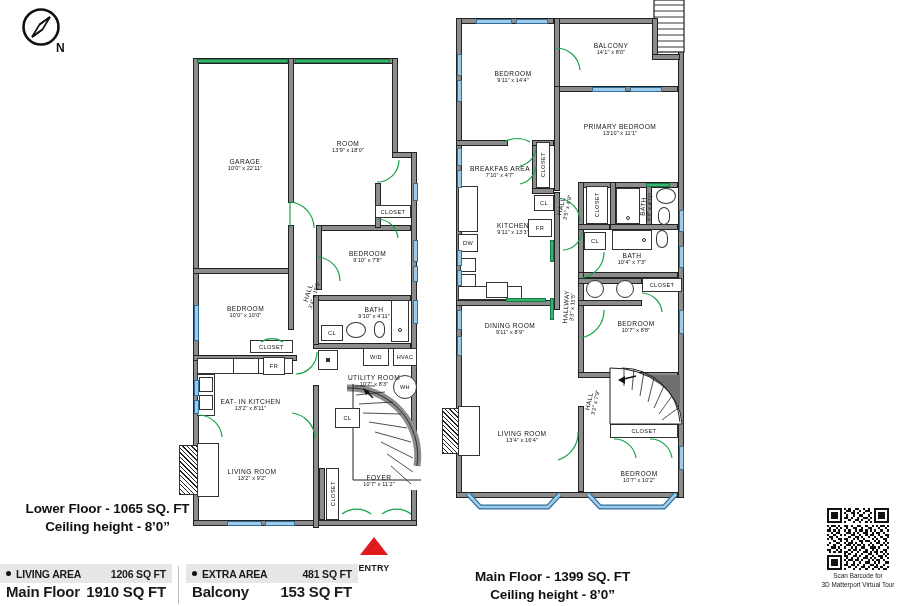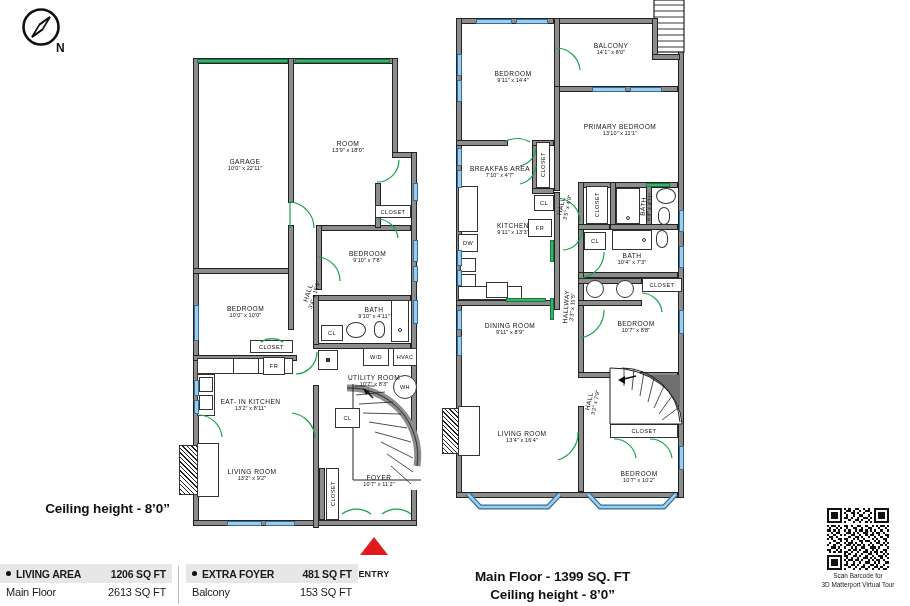--- a/index.html
+++ b/index.html
@@ -37,33 +37,33 @@
   
   .floor-title{position:absolute;text-align:center;font-weight:bold;
       font-size:13.5px;line-height:1.35;color:#111;letter-spacing:-.1px;}
 
   
   .legend{position:absolute;left:0;bottom:0;width:360px;height:42px;}
   .legcol{position:absolute;top:0;width:172px;height:42px;}
   .legrow{display:flex;justify-content:space-between;align-items:center;
           padding:0 6px;box-sizing:border-box;}
   .legrow.head{background:#e7e7e7;height:19px;font-weight:bold;font-size:10.5px;letter-spacing:-.2px;}
-  .legrow.sub{height:17px;font-size:11px;letter-spacing:-.2px;background:#fff;}
+  .legrow.sub{height:17px;font-size:15px;letter-spacing:-.2px;background:#fff;font-weight:bold;}
   .legrow .lft{display:flex;align-items:center;gap:5px;}
   .dot{width:5px;height:5px;border-radius:50%;background:#111;display:inline-block;}
   .legdiv{position:absolute;left:178px;top:2px;width:1px;height:38px;background:#bdbdbd;}
 
   
   .compass{position:absolute;left:18px;top:4px;width:56px;height:56px;}
 
   
   .entry{position:absolute;text-align:center;}
   .entry .tri{width:0;height:0;border-left:14px solid transparent;
         border-right:14px solid transparent;border-bottom:18px solid #e11b1b;margin:0 auto;}
-  .entry .t{font-size:9px;font-weight:bold;letter-spacing:.2px;margin-top:14px;}
+  .entry .t{font-size:9px;font-weight:bold;letter-spacing:.2px;margin-top:8px;}
 
   
   .qr{position:absolute;text-align:center;}
   .qr .cap{font-size:6.4px;line-height:1.35;color:#222;margin-top:2px;}
 </style>
 </head>
 <body>
 
 <div class="compass">
   <svg width="56" height="56" viewBox="0 0 56 56">
@@ -249,20 +249,21 @@
     <span class="nm">UTILITY ROOM</span>
     <span class="dim">10’7" x 8’3"</span>
   </div>
   <div class="lbl" style="left:158px;top:424px;width:72px;">
     <span class="nm">FOYER</span>
     <span class="dim">10’7" x 11’2"</span>
   </div>
 </div>
 
 <div class="floor-title" style="left:15px;top:500px;width:185px;">
+  <div>Lower Floor - 1065 SQ. FT</div>
   <div>Ceiling height - 8’0”</div>
 </div>
 
 <div class="entry" style="left:352px;top:537px;width:44px;">
   <div class="tri"></div>
   <div class="t">ENTRY</div>
 </div>
 
 <div class="plan" style="left:450px;top:10px;width:250px;height:555px;">
 
@@ -770,29 +771,29 @@
   <div class="legcol" style="left:0;">
     <div class="legrow head">
       <span class="lft">
           <i class="dot"></i>
         <span>LIVING AREA</span>
         </span>
       <span>1206 SQ FT</span>
     </div>
     <div class="legrow sub">
       <span>Main Floor</span>
-      <span>2613 SQ FT</span>
+      <span>1910 SQ FT</span>
     </div>
   </div>
   <div class="legdiv"></div>
   <div class="legcol" style="left:186px;">
     <div class="legrow head">
       <span class="lft">
           <i class="dot"></i>
-        <span>EXTRA FOYER</span>
+        <span>EXTRA AREA</span>
         </span>
       <span>481 SQ FT</span>
     </div>
     <div class="legrow sub">
       <span>Balcony</span>
       <span>153 SQ FT</span>
     </div>
   </div>
 </div>
 

